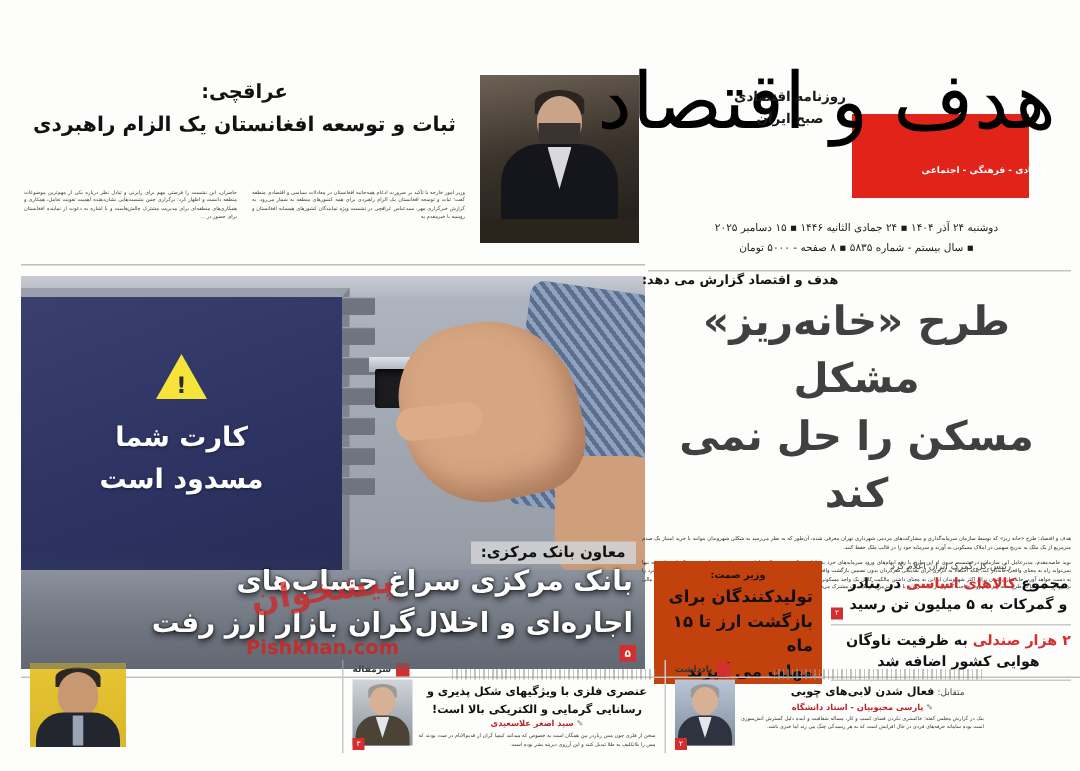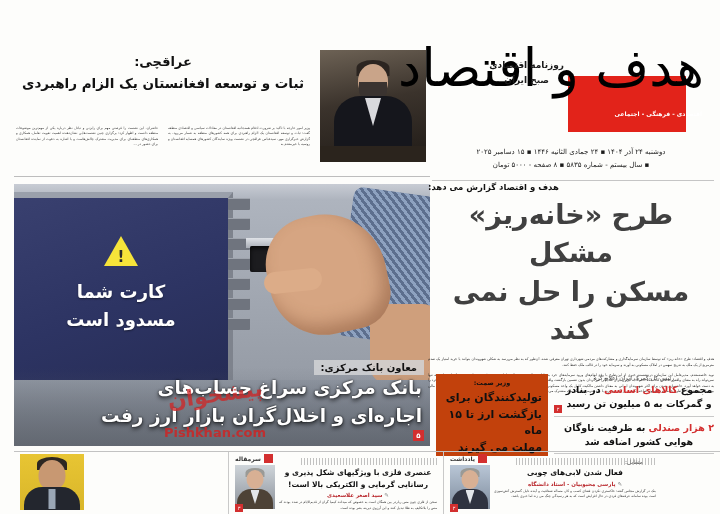--- a/index.html
+++ b/index.html
@@ -336,21 +336,21 @@
     font-size: 6.5px; font-weight: bold; color: #111;
     text-align: center; margin-bottom: 3px;
   }
   .yb-title {
     font-size: 11px; font-weight: bold; color: #111;
     line-height: 1.5; 
   }
 
   
   .bottom {
-    position: absolute; left: 14px; bottom: 0;
+    position: absolute; left: 14px; bottom: 12px;
     width: 706px; height: 62px;
     display: flex; flex-direction: row-reverse; gap: 0;
   }
   .bcell { position: relative; box-sizing: border-box; }
   .bcell.b1 { width: 218px; padding: 4px 6px 0 6px; }
   .bcell.b2 { width: 216px; padding: 4px 6px 0 6px; border-left: 1px solid #c9c9c9; border-right: 1px solid #c9c9c9; }
   .bcell.b3 { width: 214px; padding: 4px 6px 0 6px; }
   .sec-tag {
     position: absolute; top: 2px; left: 6px;
     display: flex; align-items: center; gap: 3px;

